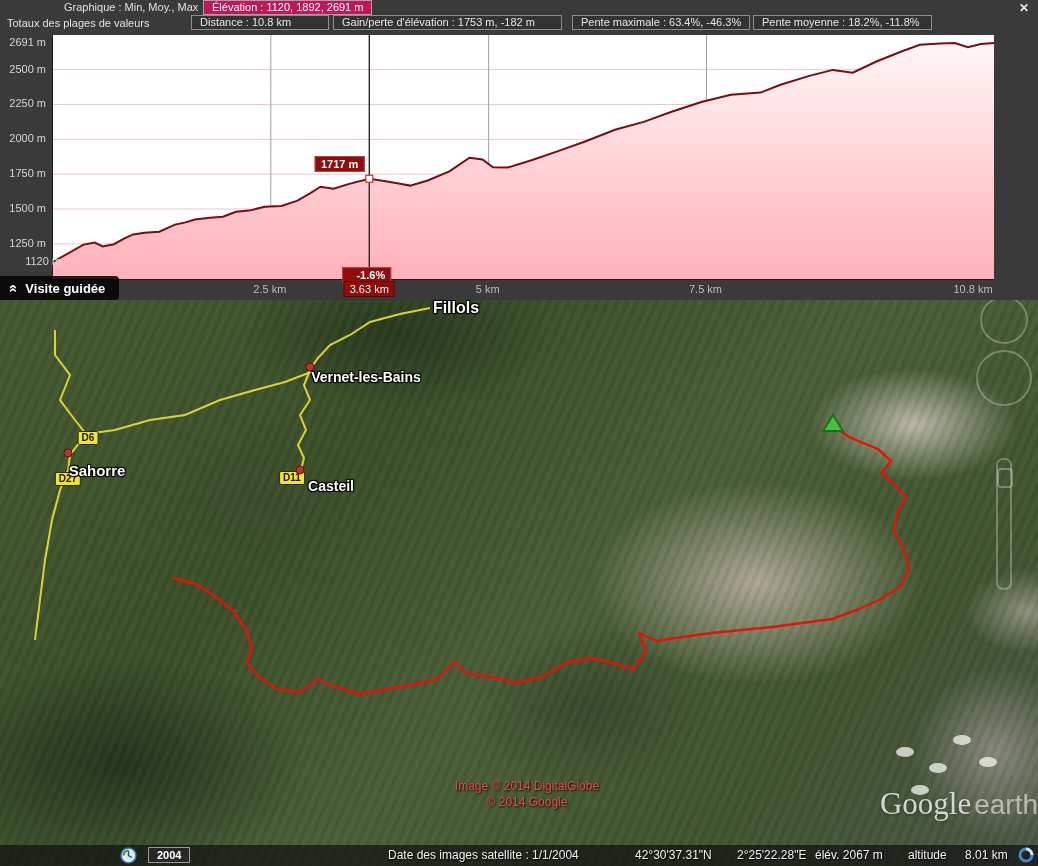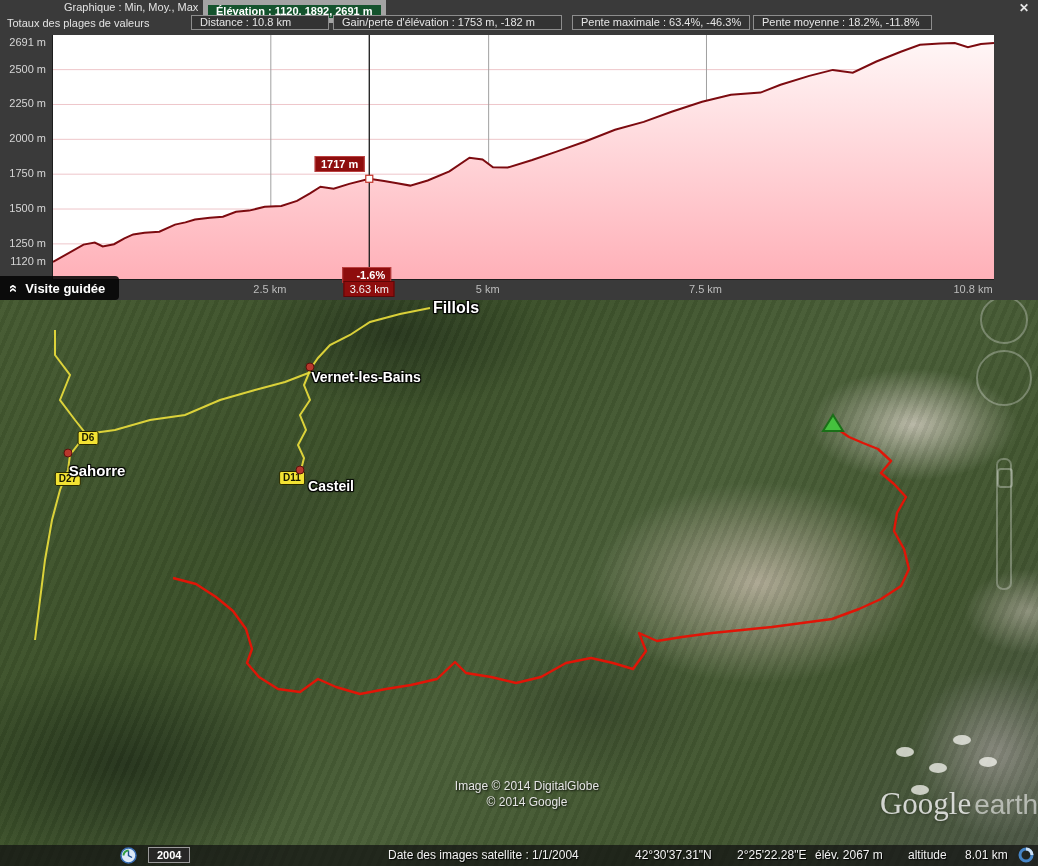--- a/index.html
+++ b/index.html
@@ -6,21 +6,21 @@
   #app{position:relative;width:1038px;height:866px;overflow:hidden;
        font-family:"Liberation Sans",sans-serif; -webkit-font-smoothing:antialiased;}
 
   
   #chart-panel{position:absolute;left:0;top:0;width:1038px;height:300px;background:#3a3a3a;}
   .hrow{position:absolute;left:0;width:1038px;height:15px;font-size:11px;color:#e2e2e2;}
   .row1{top:0;}
   .row2{top:15px;}
   #graph-label{position:absolute;left:64px;top:1px;white-space:nowrap;}
   #elev-box{position:absolute;left:203px;top:0;height:13px;line-height:13px;padding:0 8px;
-            background:#14532d;border:5px solid #a3a3a3;color:#fff;white-space:nowrap;font-weight:bold;}
+            background:#be185d;border:1px solid #a3a3a3;color:#fff;white-space:nowrap;}
   #totals-label{position:absolute;left:7px;top:2px;white-space:nowrap;}
   .stat-box{position:absolute;top:0;height:13px;line-height:13px;padding:0 8px;
             background:#333;border:1px solid #8d8d8d;color:#e6e6e6;white-space:nowrap;}
   #close-btn{position:absolute;right:6px;top:1px;width:16px;height:14px;background:none;border:none;
              color:#e8e8e8;font-size:12px;font-weight:bold;cursor:pointer;padding:0;line-height:14px;}
 
   #plot{position:absolute;left:52px;top:35px;width:941px;height:244px;background:#fff;
         border-left:1px solid #1d1d1d;border-bottom:1px solid #1d1d1d;box-sizing:content-box;}
   #chart-svg{display:block;width:941px;height:244px;}
 
@@ -57,21 +57,21 @@
 
   .place{position:absolute;transform:translate(-50%,-50%);color:#fff;font-weight:bold;
          text-shadow:1px 1px 1px #000,-1px -1px 1px #000,1px -1px 1px #000,-1px 1px 1px #000;white-space:nowrap;z-index:4;}
   .pdot{position:absolute;width:7px;height:7px;border-radius:50%;background:#b8372c;border:1px solid #5c120c;
         transform:translate(-50%,-50%);z-index:4;}
   .shield{position:absolute;transform:translate(-50%,-50%);background:#f2e233;border:1px solid #2a2a00;
           color:#1a1a00;font-size:10px;font-weight:bold;padding:0 3px;border-radius:2px;line-height:12px;z-index:3;}
 
   #summit{position:absolute;z-index:4;}
 
-  #credits{position:absolute;left:432px;top:478px;width:190px;text-align:center;color:#e5e5e5;font-size:12px;
+  #credits{position:absolute;left:432px;top:478px;width:190px;text-align:center;color:#ef4444;font-size:12px;
            text-shadow:1px 1px 2px rgba(0,0,0,0.9);line-height:16px;z-index:4;}
   #ge-logo{position:absolute;right:0;top:486px;z-index:4;white-space:nowrap;}
   #ge-logo .brand{font-family:"Liberation Serif",serif;font-size:31px;color:rgba(255,255,255,0.78);
                   letter-spacing:0px;text-shadow:0 1px 3px rgba(0,0,0,0.35);}
   #ge-logo .product{font-family:"Liberation Sans",sans-serif;font-size:28px;color:rgba(255,255,255,0.55);margin-left:3px;}
 
   .nav-ring{position:absolute;border:2px solid rgba(255,255,255,0.28);border-radius:50%;z-index:4;}
   #nav-look{width:44px;height:44px;right:10px;top:-4px;}
   #nav-move{width:52px;height:52px;right:6px;top:50px;}
   #nav-zoom{position:absolute;width:12px;height:128px;right:26px;top:158px;border:2px solid rgba(255,255,255,0.28);
@@ -135,21 +135,21 @@
     </div>
 
     <div id="ylabels">
         <div class="ylab" style="top: 36px;">2691 m</div>
         <div class="ylab" style="top: 62.6257px;">2500 m</div>
         <div class="ylab" style="top: 97.4761px;">2250 m</div>
         <div class="ylab" style="top: 132.327px;">2000 m</div>
         <div class="ylab" style="top: 167.177px;">1750 m</div>
         <div class="ylab" style="top: 202.027px;">1500 m</div>
         <div class="ylab" style="top: 236.878px;">1250 m</div>
-        <div class="ylab" style="top: 255px;">1120 m</div>
+        <div class="ylab" style="top: 255px; margin-left: 15px;">1120 m</div>
       </div>
     <div id="xaxis">
         <div class="xlab" style="left: 269.824px;">2.5 km</div>
         <div class="xlab" style="left: 487.648px;">5 km</div>
         <div class="xlab" style="left: 705.472px;">7.5 km</div>
         <div class="xlab" style="left: 973px;">10.8 km</div>
       </div>
 
     <div id="tt-elev" class="red-tip" style="left: 364.281px; top: 155.777px; transform: translateX(-100%);">1717 m</div>
     <div id="tt-slope" class="red-tip" style="left: 369.281px; top: 267px; transform: translateX(-55%); padding-left: 13px;">-1.6%</div>

